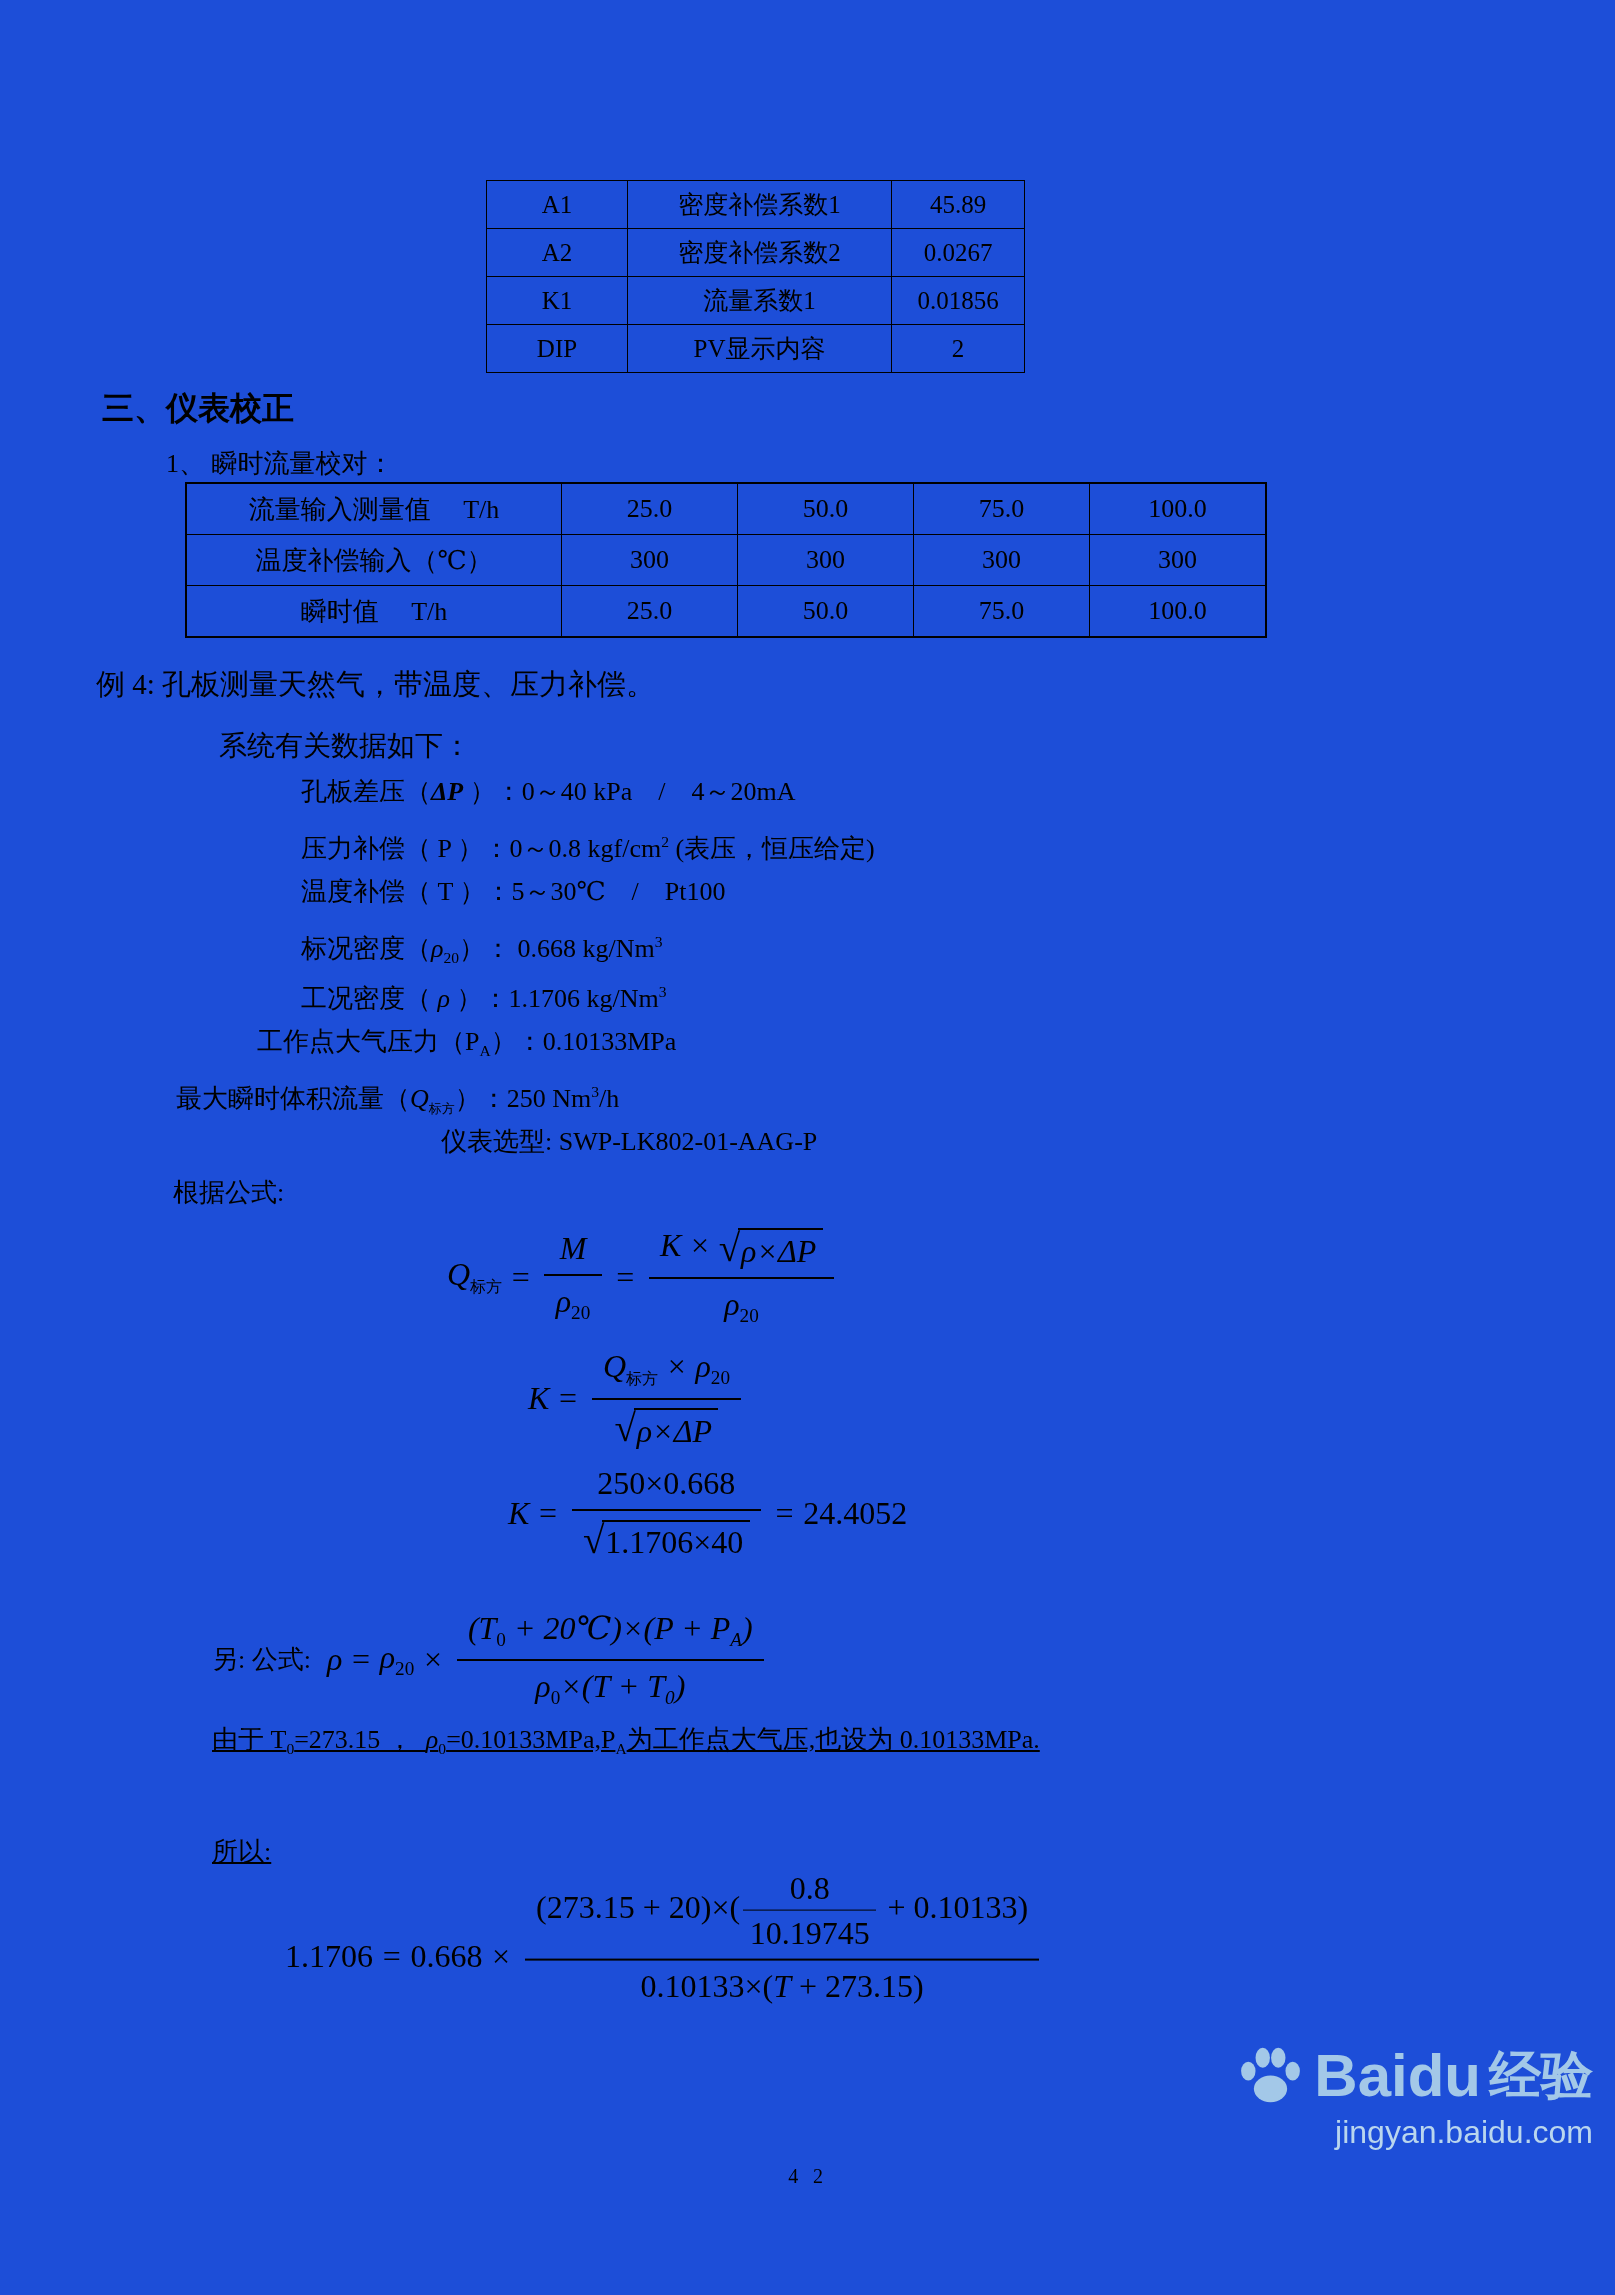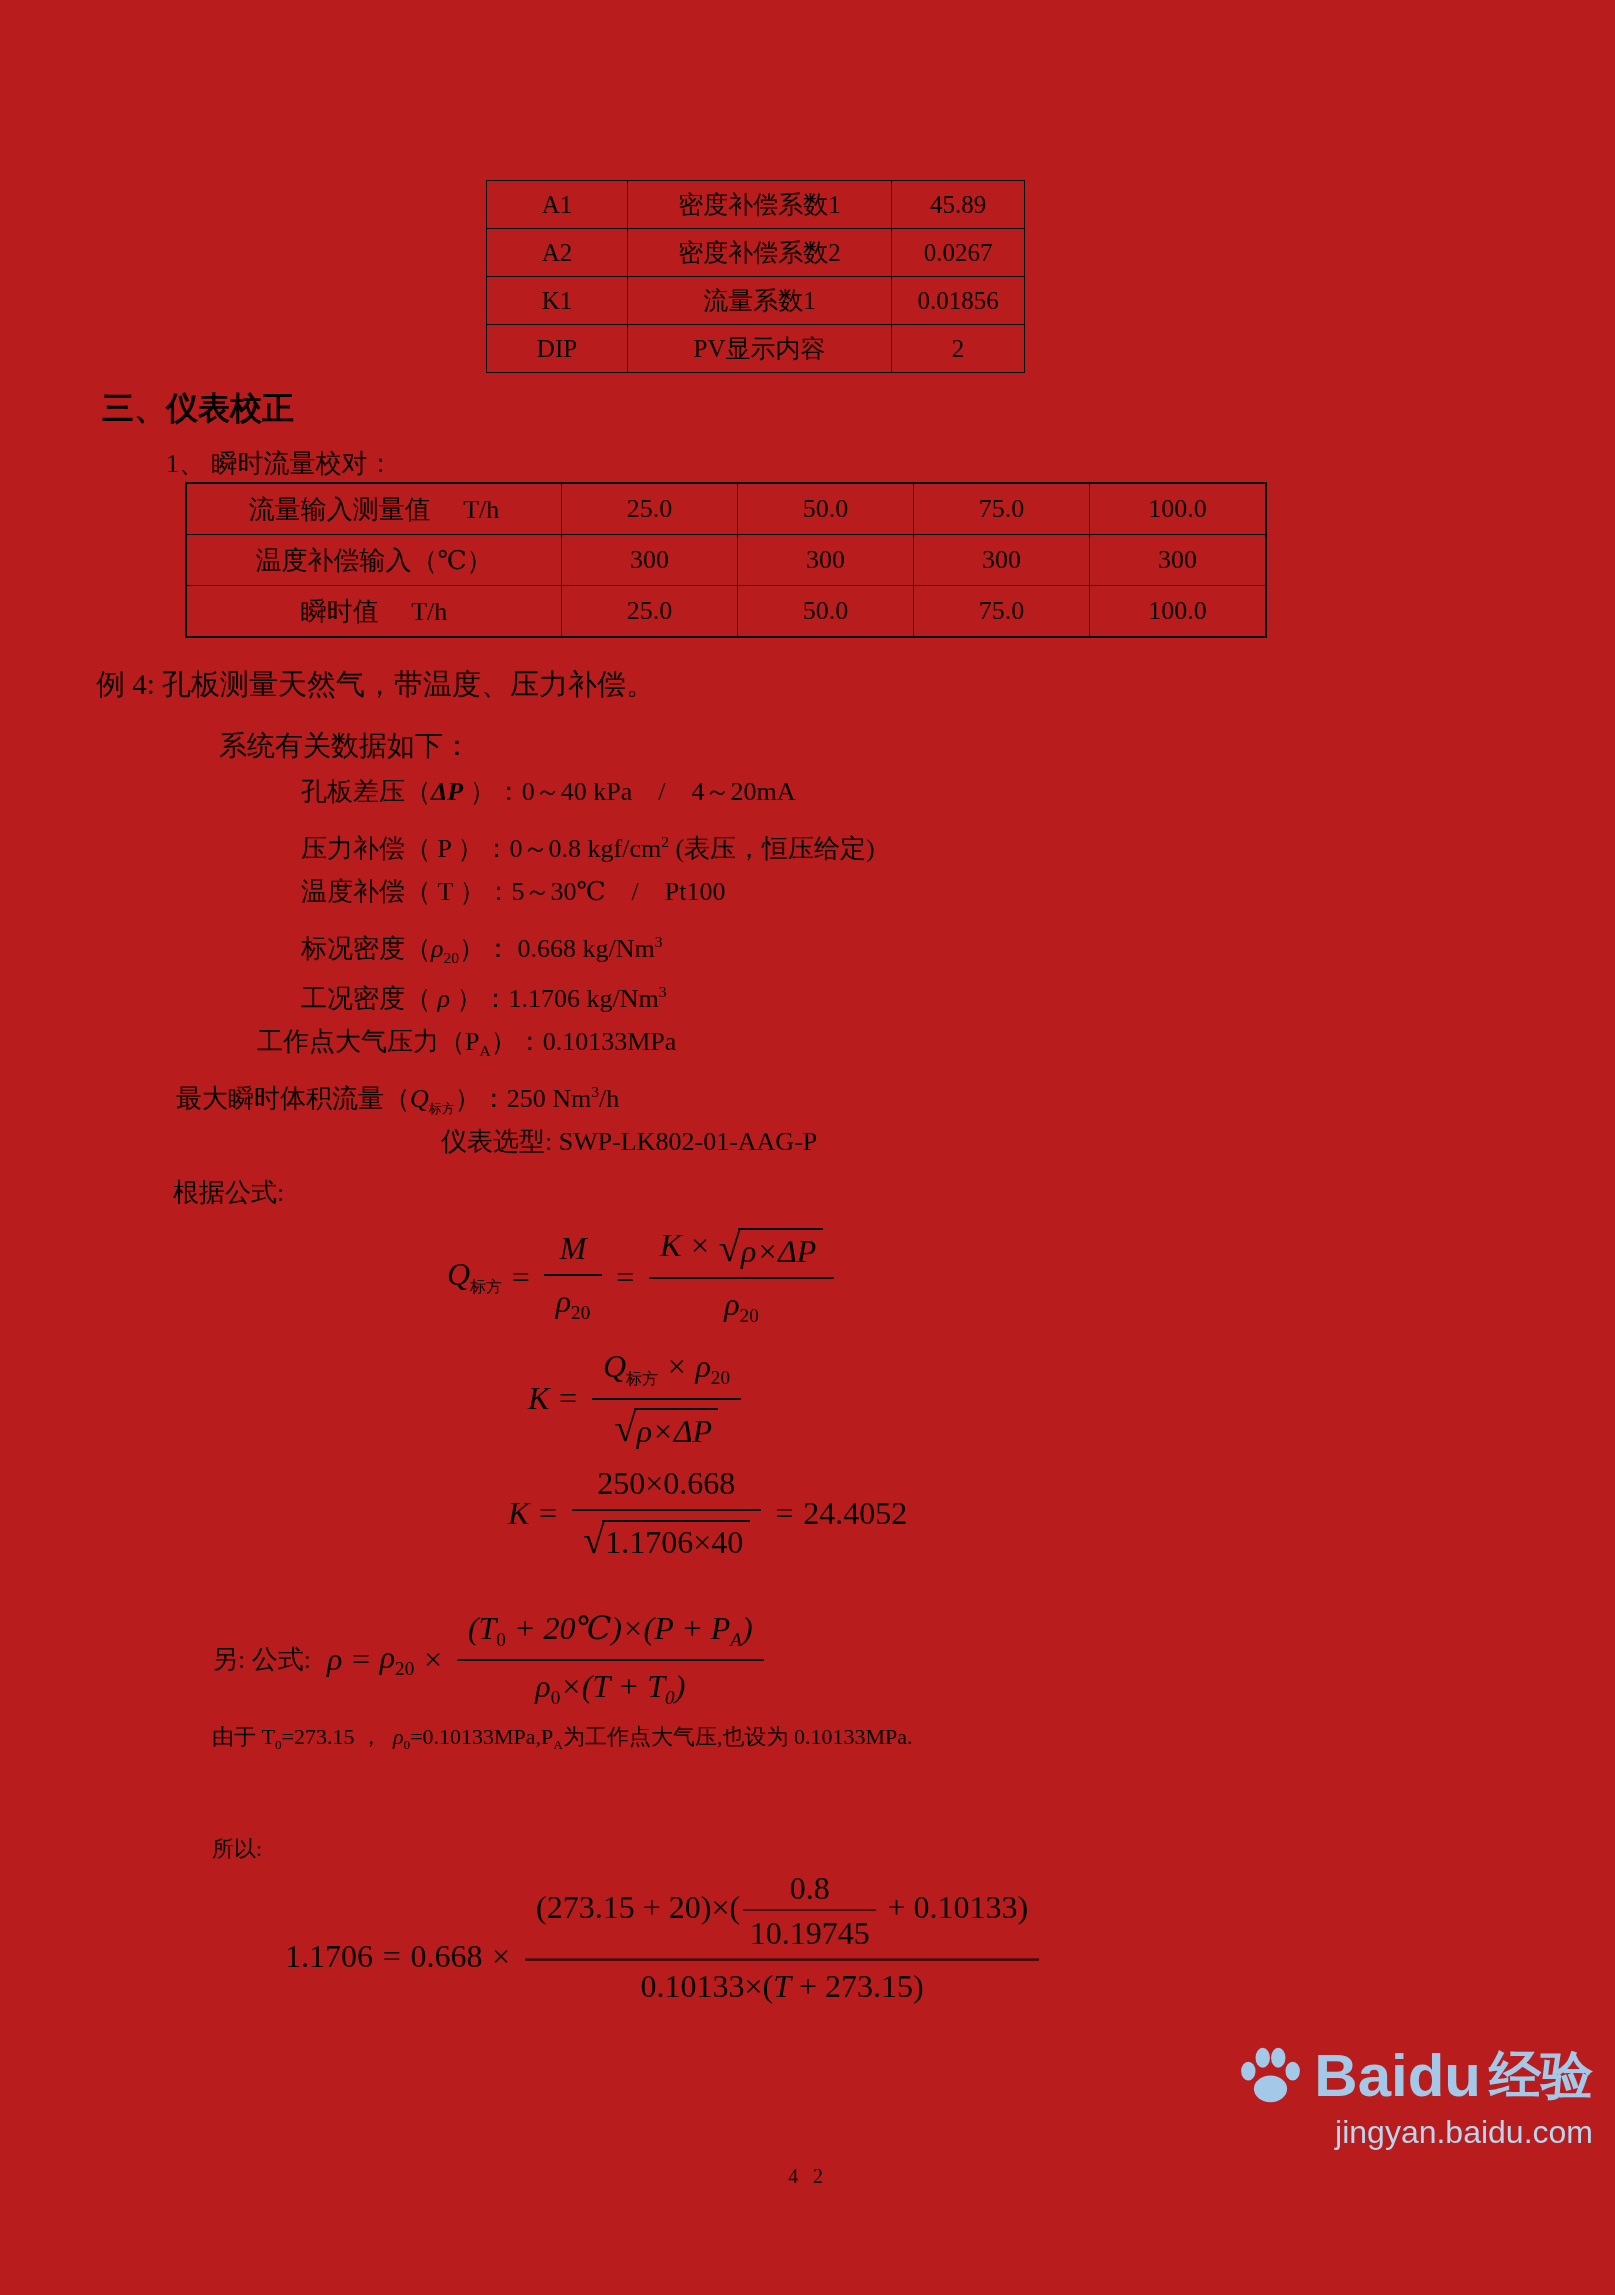--- a/index.html
+++ b/index.html
@@ -1,16 +1,16 @@
 <!DOCTYPE html>
 <html style="font-size:13px"><head>
 <meta charset="utf-8">
 <style>
   html, body { margin:0; padding:0; background:#ffffff; }
-  .page { position:relative; width:1616px; height:2295px; background:#b91c1c; color:#000;
+  .page { position:relative; width:1616px; height:2295px; background:#1d4ed8; color:#000;
           font-family:"Liberation Serif","DejaVu Serif",serif; overflow:hidden; }
 
   table { border-collapse:collapse; }
   td { text-align:center; vertical-align:middle; }
 
   .params-table { position:absolute; left:486px; top:180px; font-size:25px; }
   .params-table td { border:1.6px solid #000; height:45px; }
   .params-table .c1 { width:138px; }
   .params-table .c2 { width:261px; }
   .params-table .c3 { width:130px; }
@@ -57,21 +57,21 @@
   .rad { border-top:2.4px solid #000; padding:2.4px 6.5px 0 3.2px; margin-left:-2.4px; }
 
   .f1 { left:447px; top:1224px; }
   .f2 { left:528px; top:1345px; }
   .f3 { left:508px; top:1462px; }
   .f4 { left:212px; top:1606px; }
   .f5 { left:285px; top:1886px; }
   .f5 .outer { transform:translateY(-19.4px); }
   .plainpre { font-style:normal; font-size:26px; margin-right:16px; }
 
-  .note { position:absolute; font-size:22px; white-space:pre; line-height:1.35; }
+  .note { position:absolute; font-size:26px; white-space:pre; line-height:1.35;text-decoration:underline; }
   .n1 { left:212px; top:1722px; }
   .n2 { left:212px; top:1777px; }
   .n3 { left:212px; top:1834px; }
 
   .footer-page { position:absolute; left:0; top:2165px; width:100%; text-align:center;
                  font-size:20px; letter-spacing:4.9px; }
 
   .watermark { position:absolute; right:23px; top:2040px; text-align:right; color:#a3c8e8; }
   .wm-row { display:flex; align-items:center; justify-content:flex-end; gap:8px; }
   .wm-brand { font-family:"Liberation Sans","DejaVu Sans",sans-serif; font-weight:bold; font-size:60px; }

